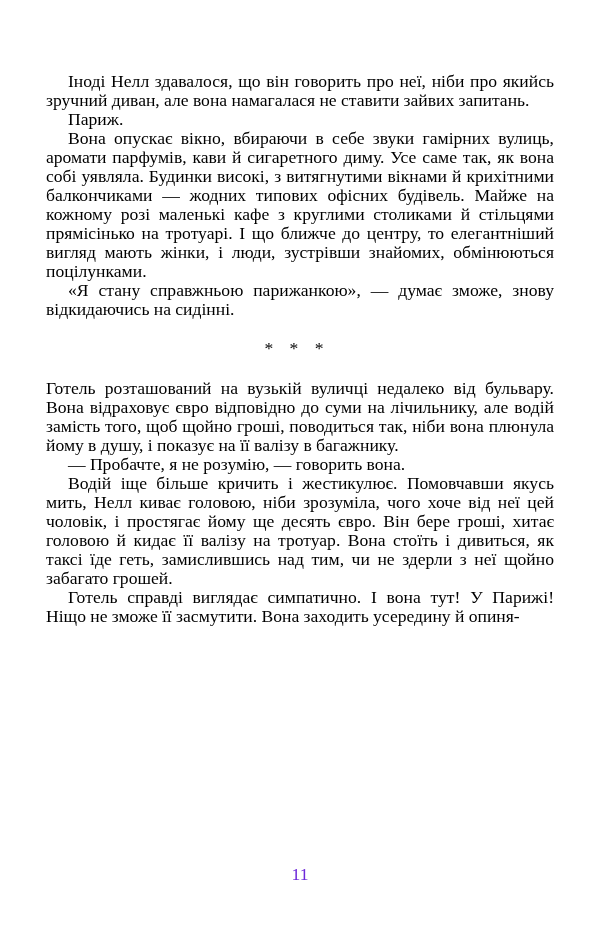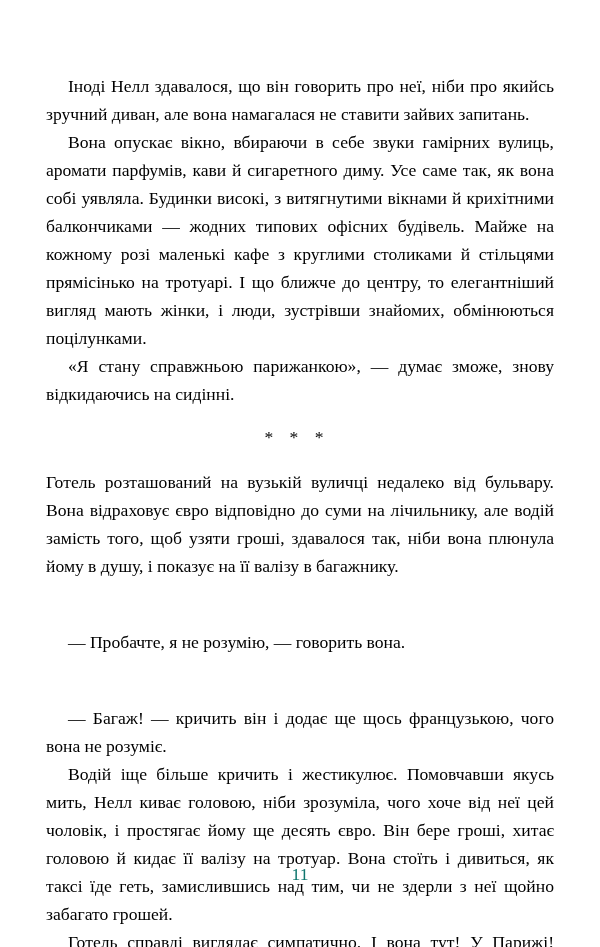--- a/index.html
+++ b/index.html
@@ -30,37 +30,36 @@
   .text-block {
     position: absolute;
     left: 46px;
     top: 72px;
     width: 508px;
   }
 
   .para {
     margin: 0;
     font-size: 17.6px;
-    line-height: 28px;
+    line-height: 19px;
     text-align: justify;
     text-justify: inter-word;
     text-indent: 22px;
     word-spacing: -0.1px;
     hyphens: none;
   }
 
   
   .para.no-indent {
     text-indent: 0;
   }
 
   
   .para.dialogue {
     text-indent: 22px;
-    margin-top: 48px;
   }
 
   .scene-break {
     margin: 0;
     font-size: 17.6px;
     line-height: 25.1px;
     text-align: center;
     text-indent: 0;
     letter-spacing: 6px;
     padding-top: 17px;
@@ -71,39 +70,39 @@
 
   .folio {
     position: absolute;
     left: 0;
     top: 862px;
     width: 600px;
     text-align: center;
     font-size: 17.6px;
     line-height: 25.1px;
     font-family: "Liberation Serif", "DejaVu Serif", serif;
-    color: #0f766e;
+    color: #6d28d9;
   }
 </style>
 </head>
 <body>
 
 <div class="page">
 
   <div class="text-block">
 
     <p class="para">Іноді Нелл здавалося, що він говорить про неї, ніби про якийсь зручний диван, але вона намагалася не ставити зайвих запитань.</p>
+    <p class="para">Париж.</p>
     <p class="para">Вона опускає вікно, вбираючи в себе звуки гамірних вулиць, аромати парфумів, кави й сигаретного диму. Усе саме так, як вона собі уявляла. Будинки високі, з витягнутими вікнами й крихітними балкончиками — жодних типових офісних будівель. Майже на кожному розі маленькі кафе з круглими столиками й стільцями прямісінько на тротуарі. І що ближче до центру, то елегантніший вигляд мають жінки, і люди, зустрівши знайомих, обмінюються поцілунками.</p>
     <p class="para">«Я стану справжньою парижанкою», — думає зможе, знову відкидаючись на сидінні.</p>
 
     <p class="scene-break">* * *</p>
 
-    <p class="para no-indent">Готель розташований на вузькій вуличці недалеко від бульвару. Вона відраховує євро відповідно до суми на лічильнику, але водій замість того, щоб узяти гроші, здавалося так, ніби вона плюнула йому в душу, і показує на її валізу в багажнику.</p>
+    <p class="para no-indent">Готель розташований на вузькій вуличці недалеко від бульвару. Вона відраховує євро відповідно до суми на лічильнику, але водій замість того, щоб щойно гроші, поводиться так, ніби вона плюнула йому в душу, і показує на її валізу в багажнику.</p>
     <p class="para dialogue">— Пробачте, я не розумію, — говорить вона.</p>
-    <p class="para dialogue">— Багаж! — кричить він і додає ще щось французькою, чого вона не розуміє.</p>
     <p class="para">Водій іще більше кричить і жестикулює. Помовчавши якусь мить, Нелл киває головою, ніби зрозуміла, чого хоче від неї цей чоловік, і простягає йому ще десять євро. Він бере гроші, хитає головою й кидає її валізу на тротуар. Вона стоїть і дивиться, як таксі їде геть, замислившись над тим, чи не здерли з неї щойно забагато грошей.</p>
     <p class="para">Готель справді виглядає симпатично. І вона тут! У Парижі! Ніщо не зможе її засмутити. Вона заходить усередину й опиня-</p>
 
   </div>
 
   <div class="folio">11</div>
 
 </div>
 
 </body></html>

